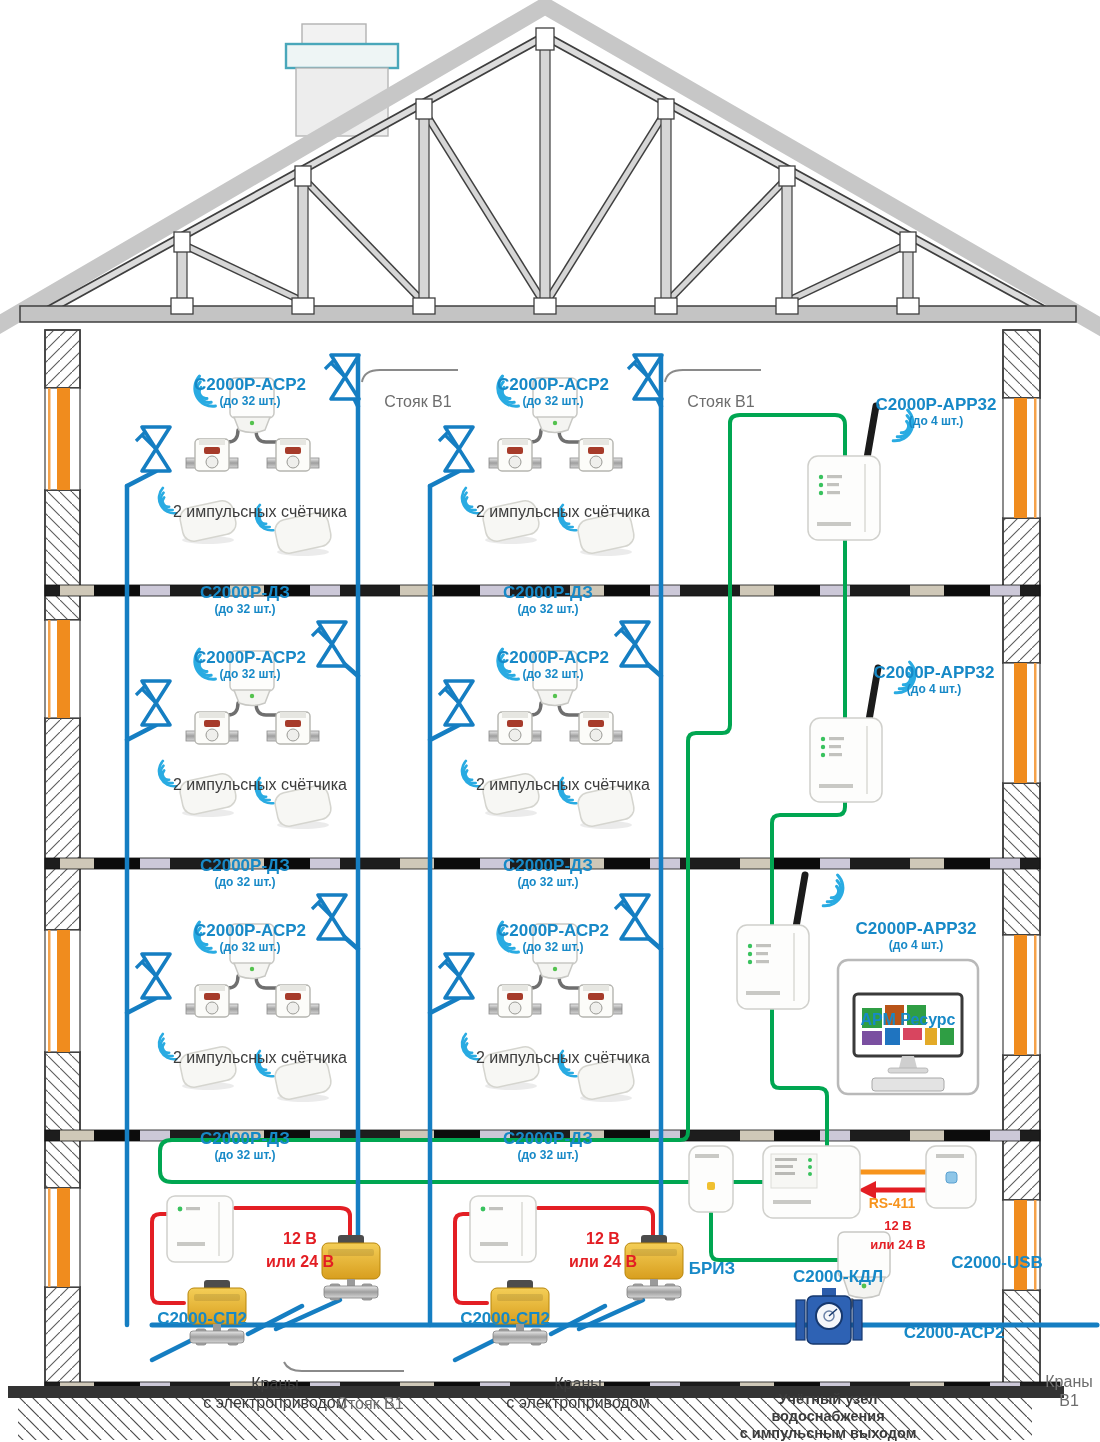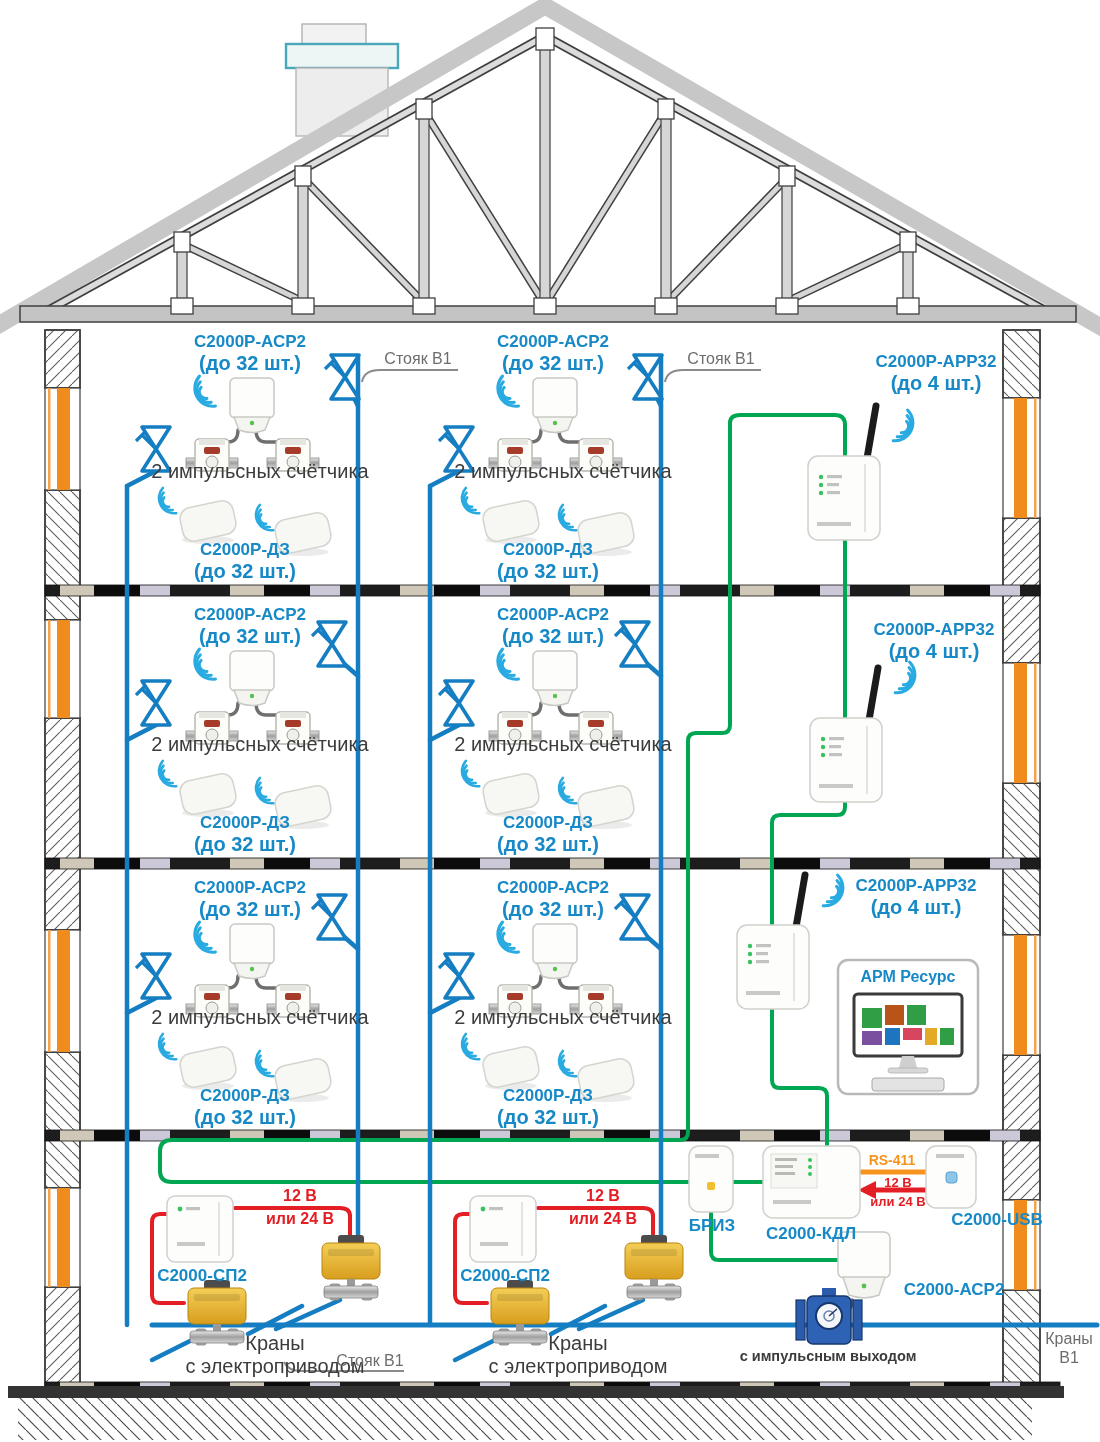--- a/index.html
+++ b/index.html
@@ -1,24 +1,24 @@
 <!DOCTYPE html>
 <html><head>
 <meta charset="utf-8">
 <style>
   html,body{margin:0;padding:0;background:#fff;}
   .canvas{position:relative;width:1100px;height:1442px;background:#fff;overflow:hidden;
           font-family:"Liberation Sans",sans-serif;}
   .canvas svg.layer{position:absolute;left:0;top:0;}
-  .lbl{position:absolute;text-align:center;line-height:1.16;}
+  .lbl{position:absolute;text-align:center;line-height:1.16;margin-top:43px;}
   .lbl span{display:block;}
   .b{color:#1789c7;font-weight:bold;font-size:17px;}
-  .bq{color:#1789c7;font-weight:bold;font-size:20px;}
+  .bq{color:#1789c7;font-weight:bold;font-size:12px;}
   .g{color:#6d6d6d;font-size:16px;}
-  .d{color:#3c3c3c;font-size:20px;}
+  .d{color:#3c3c3c;font-size:16px;}
   .d2{color:#3c3c3c;font-size:14.5px;font-weight:600;}
   .r{color:#e31e24;font-weight:bold;font-size:16px;}
   .r2{color:#e31e24;font-weight:bold;font-size:13px;}
   .o{color:#f7941d;font-weight:bold;font-size:14px;}
 </style>
 </head>
 <body>
 
 <div class="canvas">
 <svg class="layer" width="1100" height="1442" viewBox="0 0 1100 1442">
@@ -567,37 +567,38 @@
 <div class="lbl d" style="left:488px;top:1332px;width:180px">
       <span>Краны</span>
       <span>с электроприводом</span>
     </div>
 <div class="lbl g" style="left:328px;top:1352px;width:84px">
       <span>Стояк В1</span>
     </div>
 <div class="lbl b" style="left:684px;top:1216px;width:56px">
       <span>БРИЗ</span>
     </div>
-<div class="lbl b" style="left:756px;top:1224px;width:110px">
+<div class="lbl b" style="left:783px;top:1224px;width:110px">
       <span>С2000-КДЛ</span>
     </div>
 <div class="lbl o" style="left:866px;top:1152px;width:52px">
       <span>RS-411</span>
     </div>
 <div class="lbl r2" style="left:872px;top:1175px;width:52px">
       <span>12 В</span>
     </div>
 <div class="lbl r2" style="left:864px;top:1194px;width:68px">
       <span>или 24 В</span>
     </div>
 <div class="lbl b" style="left:949px;top:1210px;width:96px">
       <span>С2000-USB</span>
     </div>
 <div class="lbl b" style="left:899px;top:1280px;width:110px">
       <span>С2000-АСР2</span>
     </div>
 <div class="lbl d2" style="left:728px;top:1348px;width:200px">
+      <span>Учётный узел водоснабжения</span>
       <span>с импульсным выходом</span>
     </div>
 <div class="lbl g" style="left:1038px;top:1330px;width:62px">
       <span>Краны В1</span>
     </div>
 </div>
 
 </body></html>

